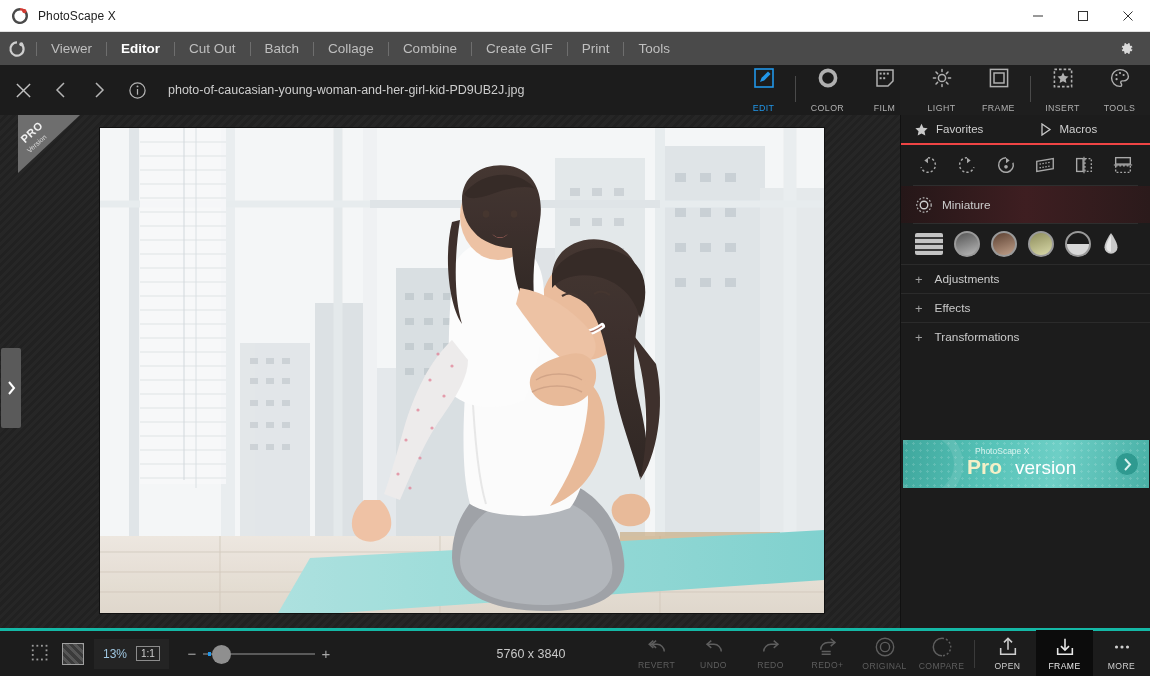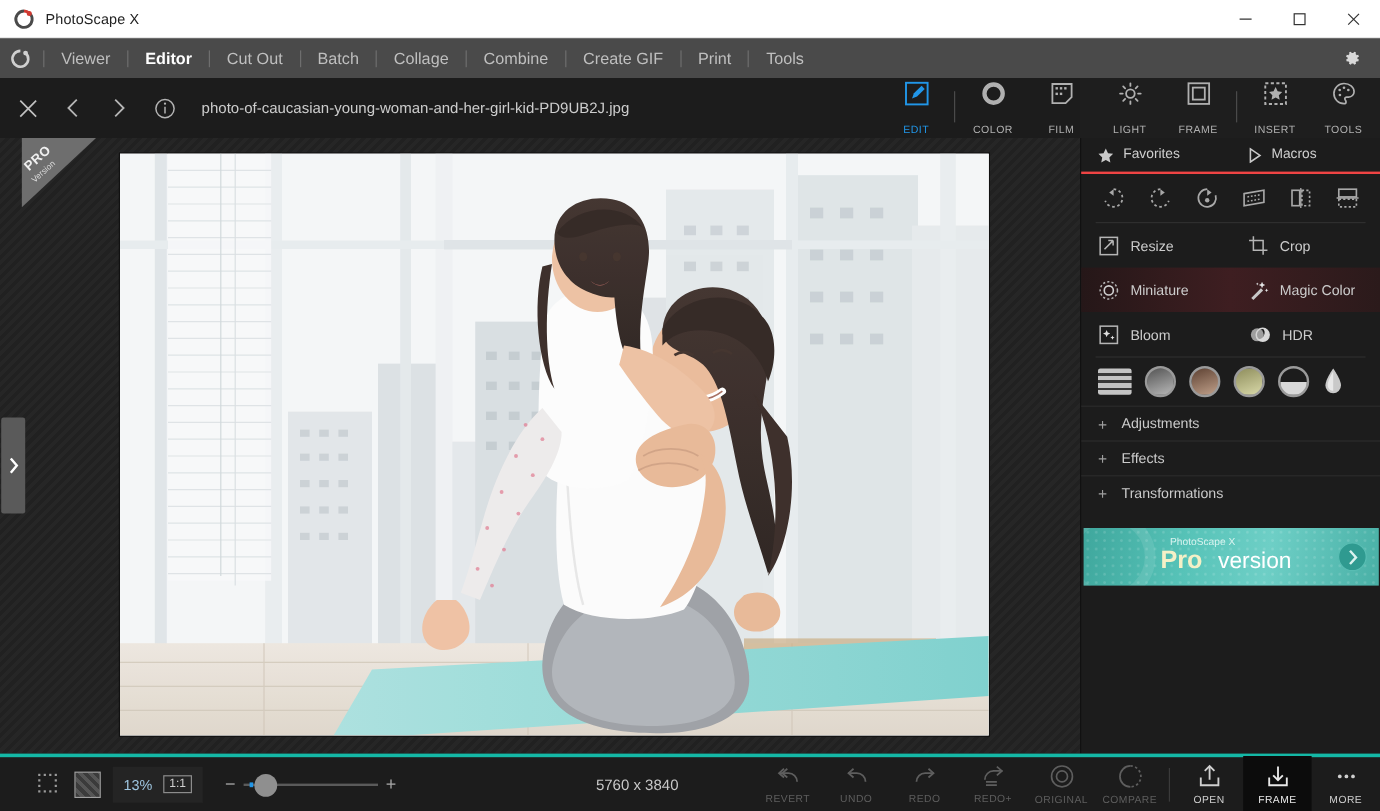--- a/index.html
+++ b/index.html
@@ -584,82 +584,29 @@
           <rect x="4" y="4" width="16" height="7" fill="none" stroke="#a8a8a8" stroke-width="1.5"></rect>
           <rect x="4" y="13" width="16" height="7" fill="none" stroke="#a8a8a8" stroke-width="1.5" stroke-dasharray="2 2"></rect>
           <path d="M2 12h20" stroke="#a8a8a8" stroke-width="1.2"></path>
         </svg>
       </div>
     </div>
 
     <div class="hr"></div>
 
     <div class="toolgrid">
-      <div class="toolrow">
-        <div class="toolcell">
-          <span>
-            <svg width="18" height="18" viewBox="0 0 20 20">
-              <rect x="2" y="2" width="16" height="16" fill="none" stroke="#b5b5b5" stroke-width="1.4"></rect>
-              <path d="M6 13L14 5M14 5H9.5M14 5v4.5" fill="none" stroke="#b5b5b5" stroke-width="1.4"></path>
-            </svg>
-          </span>
-          <span>Resize</span>
-        </div>
-        <div class="toolcell">
-          <span>
-            <svg width="18" height="18" viewBox="0 0 20 20">
-              <path d="M5 1v13h13" fill="none" stroke="#b5b5b5" stroke-width="1.4"></path>
-              <path d="M1 5h13v13" fill="none" stroke="#b5b5b5" stroke-width="1.4"></path>
-            </svg>
-          </span>
-          <span>Crop</span>
-        </div>
-      </div>
       <div class="toolrow hotrow">
         <div class="toolcell">
           <span>
             <svg width="18" height="18" viewBox="0 0 20 20">
               <circle cx="10" cy="10" r="8" fill="none" stroke="#b5b5b5" stroke-width="1.4" stroke-dasharray="2 2"></circle>
               <circle cx="10" cy="10" r="4.2" fill="none" stroke="#cfcfcf" stroke-width="1.5"></circle>
             </svg>
           </span>
           <span>Miniature</span>
-        </div>
-        <div class="toolcell">
-          <span>
-            <svg width="18" height="18" viewBox="0 0 20 20">
-              <path d="M3 17l9-9 2 2-9 9z" fill="#c8c8c8"></path>
-              <path d="M13 2l.9 2.1L16 5l-2.1.9L13 8l-.9-2.1L10 5l2.1-.9z" fill="#e4e4e4"></path>
-              <path d="M17.2 8.2l.5 1.2 1.3.5-1.3.5-.5 1.3-.5-1.3-1.3-.5 1.3-.5z" fill="#e4e4e4"></path>
-              <path d="M8.6 2.6l.4 1 1 .4-1 .4-.4 1-.4-1-1-.4 1-.4z" fill="#e4e4e4"></path>
-            </svg>
-          </span>
-          <span>Magic Color</span>
-        </div>
-      </div>
-      <div class="toolrow">
-        <div class="toolcell">
-          <span>
-            <svg width="18" height="18" viewBox="0 0 20 20">
-              <rect x="2" y="2" width="16" height="16" fill="none" stroke="#b5b5b5" stroke-width="1.4"></rect>
-              <path d="M8 5.5l1 2.4 2.4 1-2.4 1-1 2.4-1-2.4-2.4-1 2.4-1z" fill="#e0e0e0"></path>
-              <path d="M13.4 10.6l.6 1.4 1.4.6-1.4.6-.6 1.4-.6-1.4-1.4-.6 1.4-.6z" fill="#e0e0e0"></path>
-            </svg>
-          </span>
-          <span>Bloom</span>
-        </div>
-        <div class="toolcell">
-          <span>
-            <svg width="20" height="18" viewBox="0 0 22 20">
-              <circle cx="8.5" cy="10" r="6" fill="#9e9e9e"></circle>
-              <circle cx="13.5" cy="10" r="6" fill="none" stroke="#d4d4d4" stroke-width="1.4"></circle>
-              <path d="M13.5 4a6 6 0 0 1 0 12 6 6 0 0 1-4.3-1.8 6 6 0 0 0 4.3-10.2z" fill="#d9d9d9"></path>
-            </svg>
-          </span>
-          <span>HDR</span>
         </div>
       </div>
     </div>
 
     <div class="hr"></div>
 
     <div class="filterrow">
       <div class="sw bars"></div>
       <div class="sw" style="background:linear-gradient(160deg,#545454 0%,#b8b8b8 100%)"></div>
       <div class="sw" style="background:linear-gradient(160deg,#5d4132 0%,#c0a08a 100%)"></div>

